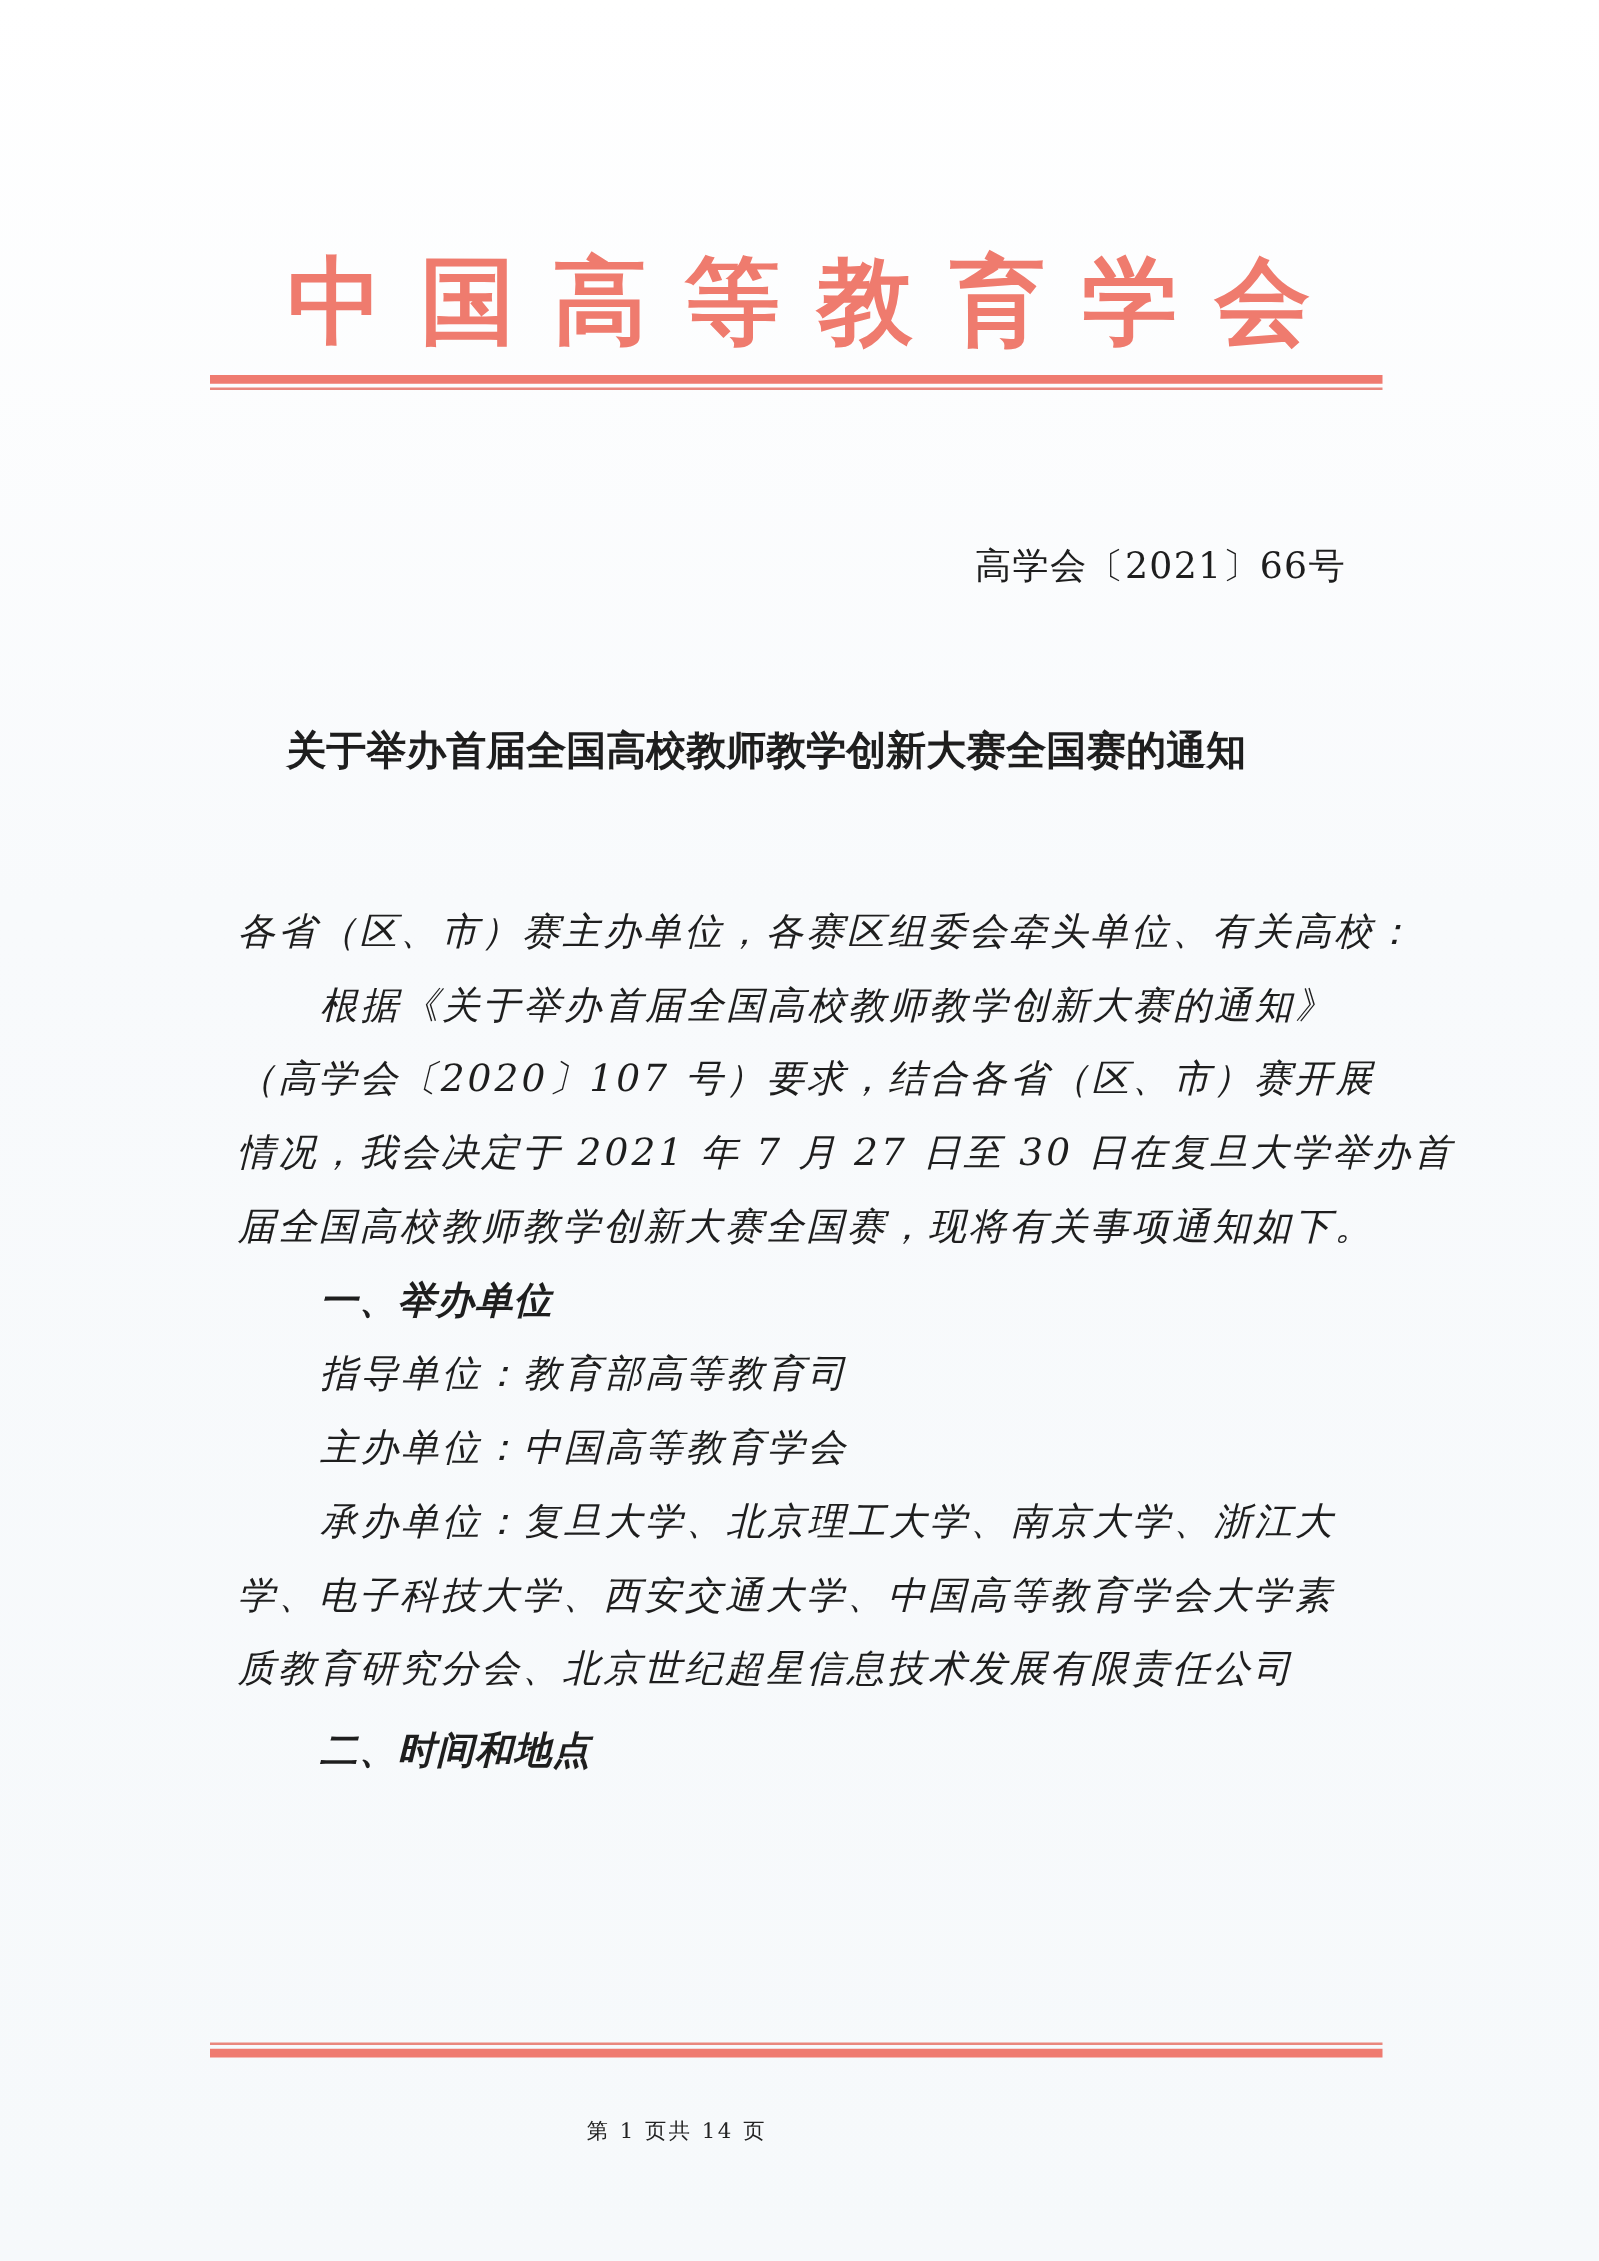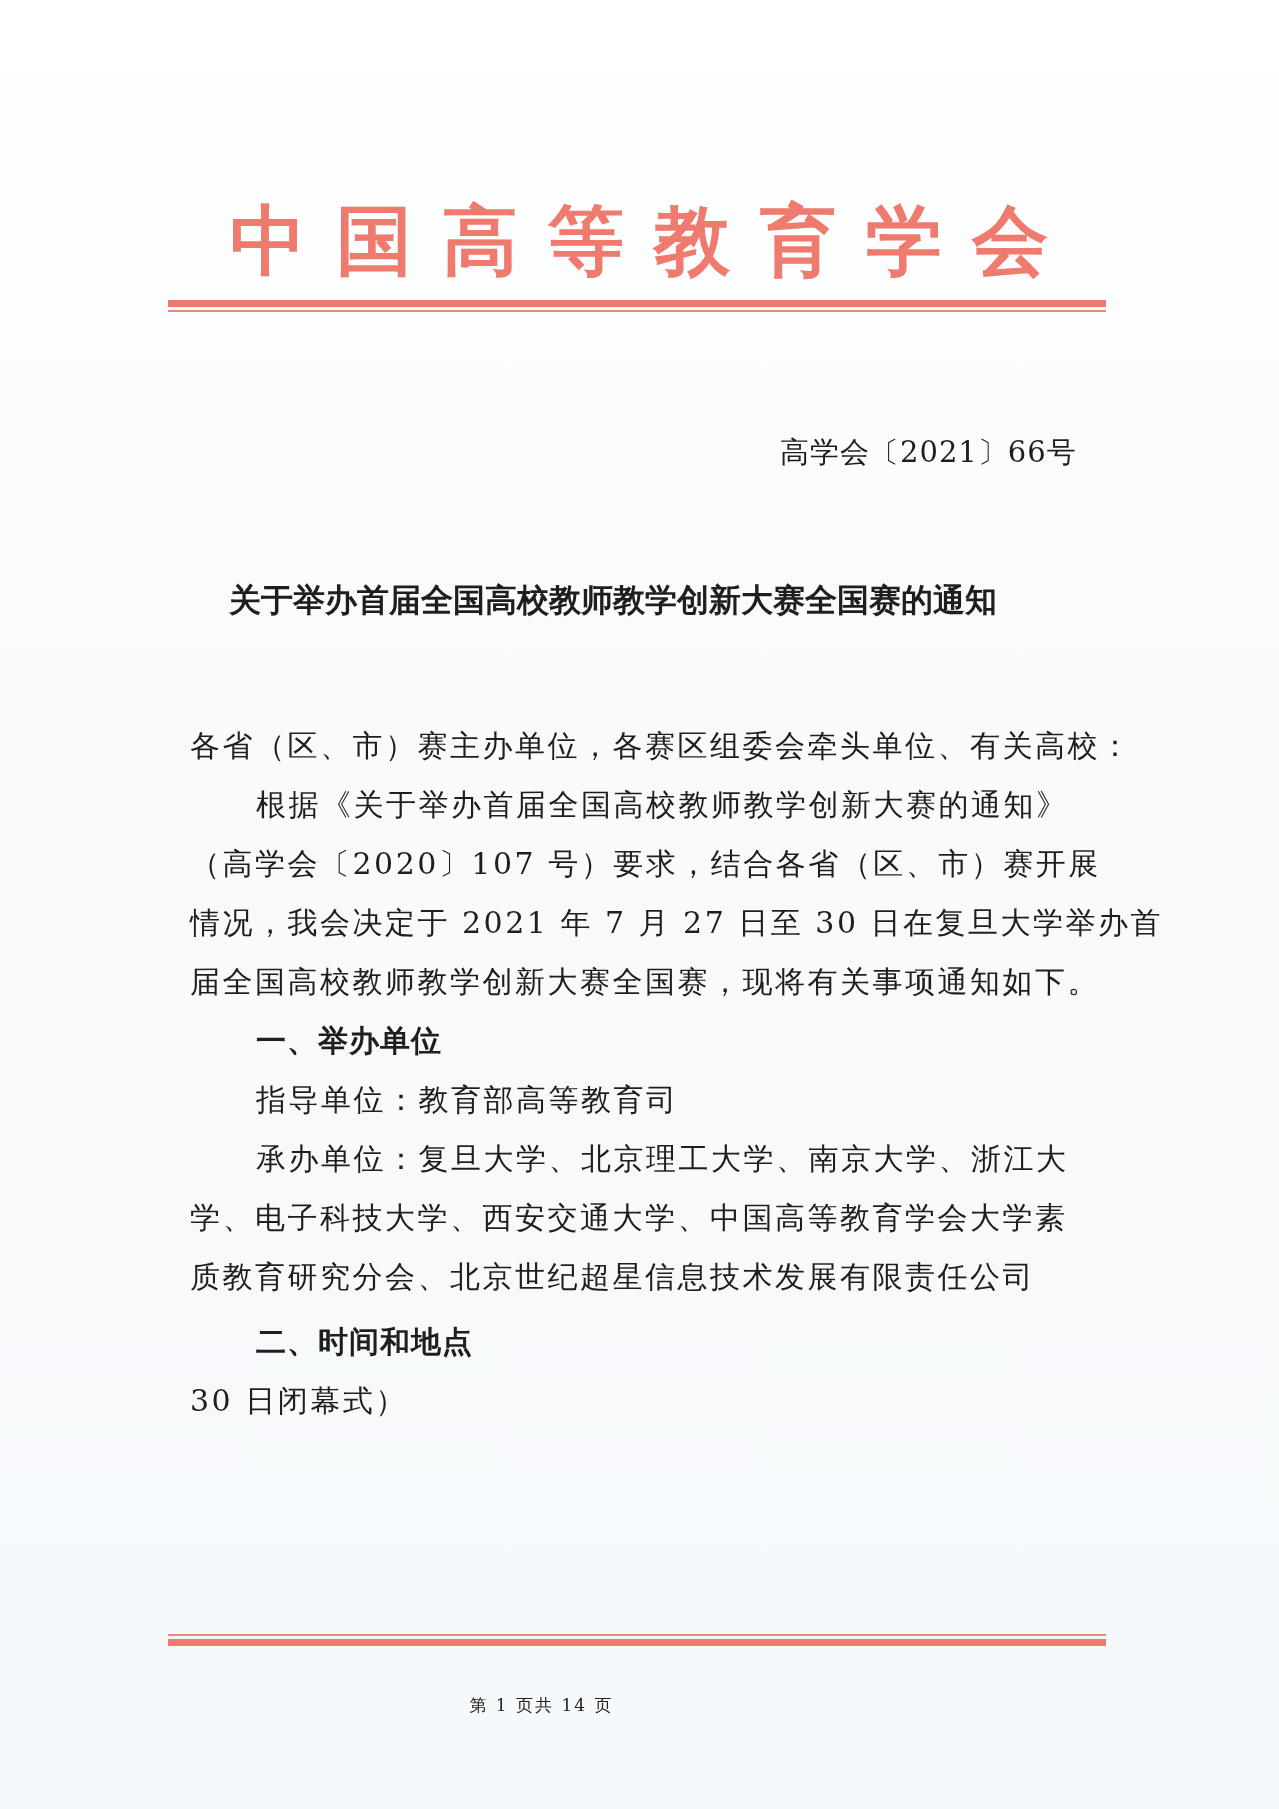--- a/index.html
+++ b/index.html
@@ -105,32 +105,32 @@
     <span>会</span>
   </div>
 
   <div class="rule-thick" style="top:300px;"></div>
   <div class="rule-thin" style="top:310px;"></div>
 
   <div class="doc-number">高学会〔2021〕66号</div>
 
   <div class="doc-title">关于举办首届全国高校教师教学创新大赛全国赛的通知</div>
 
-  <div class="body-text" style="top:716px;">
+  <div class="body-text" style="top:716px;font-style:italic;">
     <span class="line">各省（区、市）赛主办单位，各赛区组委会牵头单位、有关高校：</span>
     <span class="line indent">根据《关于举办首届全国高校教师教学创新大赛的通知》</span>
     <span class="line">（高学会〔2020〕107 号）要求，结合各省（区、市）赛开展</span>
     <span class="line">情况，我会决定于 2021 年 7 月 27 日至 30 日在复旦大学举办首</span>
     <span class="line">届全国高校教师教学创新大赛全国赛，现将有关事项通知如下。</span>
     <span class="line indent heading">一、举办单位</span>
     <span class="line indent">指导单位：教育部高等教育司</span>
+    <span class="line indent">主办单位：中国高等教育学会</span>
     <span class="line indent">承办单位：复旦大学、北京理工大学、南京大学、浙江大</span>
     <span class="line">学、电子科技大学、西安交通大学、中国高等教育学会大学素</span>
     <span class="line">质教育研究分会、北京世纪超星信息技术发展有限责任公司</span>
     <span class="line indent heading" style="margin-top:6px;">二、时间和地点</span>
-    <span class="line">30 日闭幕式）</span>
   </div>
 
   <div class="rule-thin" style="top:1634px;"></div>
   <div class="rule-thick" style="top:1639px;"></div>
 
   <div class="page-footer">第 1 页共 14 页</div>
 </div>
 
 </body></html>

